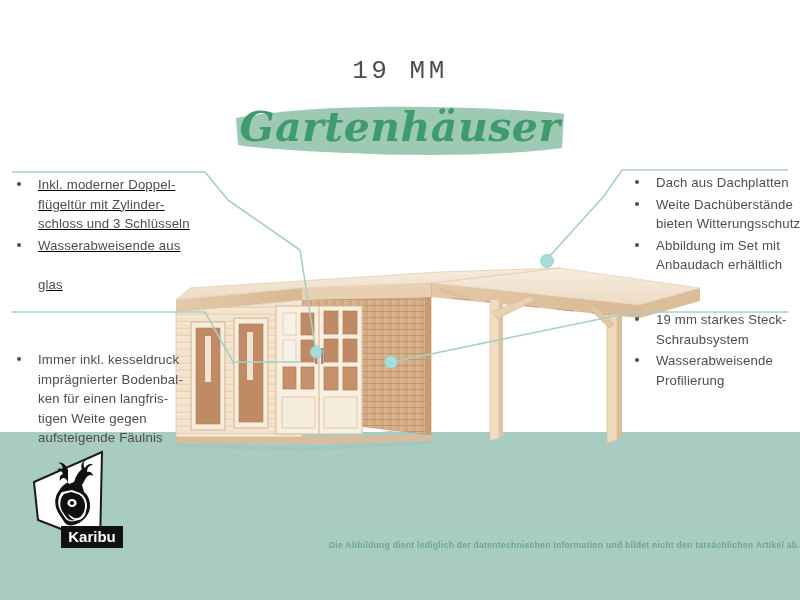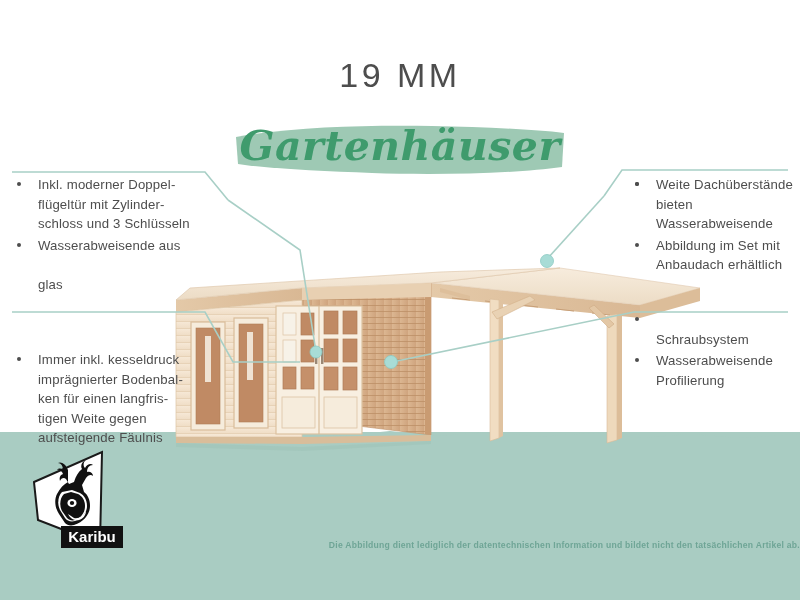--- a/index.html
+++ b/index.html
@@ -14,24 +14,24 @@
 
   
   .bg-top{position:absolute;left:0;top:0;width:800px;height:440px;background:#ffffff;}
   .bg-bottom{position:absolute;left:0;top:432px;width:800px;height:168px;background:#a9ccc2;}
   .bg-wave{position:absolute;left:0;top:424px;width:800px;height:26px;}
 
   
   .hdr{position:absolute;left:0;top:0;width:800px;text-align:center;z-index:6;}
   .hdr-sub{
     margin-top:56px;
-    font-size:34px;letter-spacing:3.5px;color:#4d4d4d;
-    font-family:Liberation Sans, sans-serif;font-weight:300;
-  }
-  .hdr-main-wrap{position:relative;height:66px;margin-top:22px;}
+    font-size:26px;letter-spacing:3.5px;color:#4d4d4d;
+    font-family:Liberation Mono, monospace;font-weight:300;
+  }
+  .hdr-main-wrap{position:relative;height:66px;margin-top:12px;}
   .brush{position:absolute;left:232px;top:6px;width:336px;height:54px;}
   .hdr-main{
     position:relative;z-index:2;
     font-family:"DejaVu Serif", serif;
     font-style:italic;font-weight:bold;
     font-size:41px;color:#3f9b6d;
     letter-spacing:0.5px;
     line-height:58px;
   }
 
@@ -52,21 +52,21 @@
     letter-spacing:0.15px;
   }
   .feat li .dot{
     position:absolute;top:7px;width:4px;height:4px;border-radius:50%;background:#4d4d4d;
   }
   .feat.left li{padding-left:38px;}
   .feat.left li .dot{left:17px;}
   .feat.right li{padding-left:38px;}
   .feat.right li .dot{left:17px;}
 
-  #feat-tl{left:0px;top:175px;width:215px;}
+  #feat-tl{left:0px;top:175px;width:215px;text-decoration:underline;}
   #feat-bl{left:0px;top:330px;width:215px;margin-top:20px;}
   #feat-tr{left:618px;top:173px;width:195px;}
   #feat-br{left:618px;top:310px;width:195px;}
 
   
   #house{position:absolute;left:0;top:0;width:800px;height:600px;z-index:2;}
 
   
   #logo{position:absolute;left:28px;top:448px;width:98px;height:108px;z-index:7;}
 
@@ -260,39 +260,40 @@
         <span>tigen Weite gegen</span><br>
         <span>aufsteigende Fäulnis</span>
       </li>
     </ul>
   </div>
 
   <div class="feat right" id="feat-tr">
     <ul>
       <li>
         <span class="dot"></span>
+        <span>Dach aus Dachplatten</span>
       </li>
       <li>
         <span class="dot"></span>
         <span>Weite Dachüberstände</span><br>
-        <span>bieten Wasserabweisende</span>
+        <span>bieten Witterungsschutz</span>
       </li>
       <li>
         <span class="dot"></span>
         <span>Abbildung im Set mit</span><br>
         <span>Anbaudach erhältlich</span>
       </li>
     </ul>
   </div>
 
   <div class="feat right" id="feat-br">
     <ul>
       <li>
         <span class="dot"></span>
-        <br>
+        <span>19 mm starkes Steck-</span><br>
         <span>Schraubsystem</span>
       </li>
       <li>
         <span class="dot"></span>
         <span>Wasserabweisende</span><br>
         <span>Profilierung</span>
       </li>
     </ul>
   </div>
 

